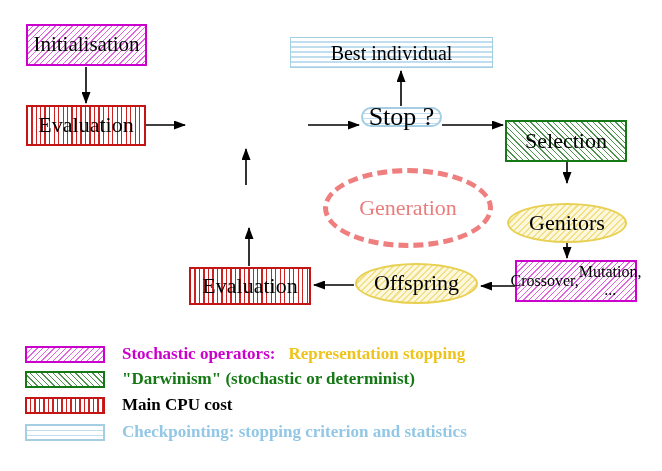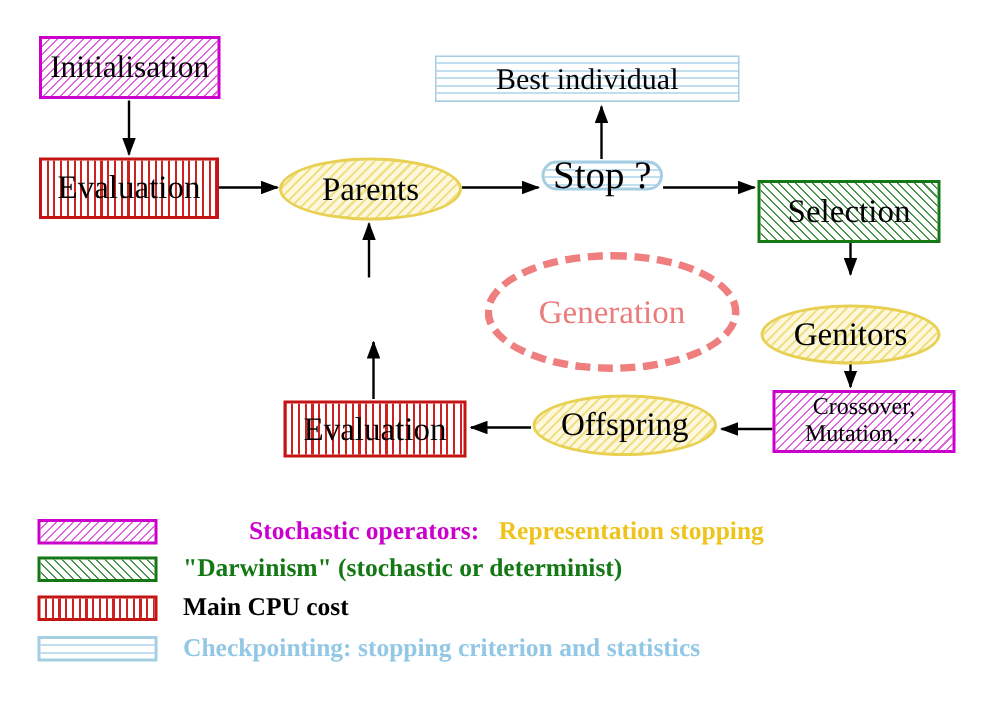--- a/index.html
+++ b/index.html
@@ -40,21 +40,21 @@
   }
   .legend-row{
     position:absolute;z-index:2;display:flex;align-items:center;height:18px;left:25px;
     font-weight:700;font-size:17px;white-space:nowrap;
   }
   .swatch{width:80px;height:17px;box-sizing:border-box;margin-right:17px;flex:0 0 auto;}
   .sw-magenta{border:2px solid #cc00cc;background:repeating-linear-gradient(135deg,#fffdff 0 3px,#dd66dd 3px 4px);}
   .sw-green{border:2px solid #147814;background:repeating-linear-gradient(45deg,#ffffff 0 3px,#4d934d 3px 4px);}
   .sw-red{border:2px solid #c41414;background:repeating-linear-gradient(90deg,#ffffff 0 3px,#cc2222 3px 4.5px);}
   .sw-cyan{border:2px solid #a5cee2;background:repeating-linear-gradient(180deg,#ffffff 0 3.5px,#c0def0 3.5px 5px);}
-  .t-magenta{color:#cc00cc;margin-left:44px;}
+  .t-magenta{color:#cc00cc;}
   .t-gold{color:#eec41c;margin-left:13px;}
   .t-green{color:#147814;}
   .t-red{color:#000000;}
   .t-cyan{color:#92c7e6;}
 </style>
 </head>
 <body>
 
 <div class="canvas">
 
@@ -78,41 +78,38 @@
   </svg>
 
   <div class="node hatch-magenta" style="left:26px;top:24px;width:121px;height:42px;">
     <span>Initialisation</span>
   </div>
 
   <div class="node stripe-red" style="left:26px;top:105px;width:120px;height:41px;font-size:22px;">
     <span>Evaluation</span>
   </div>
 
-  <div class="node ellipse-yellow" style="left:186px;top:105px;width:122px;height:42px;font-size:22px;">
-    <span>Parents</span>
-  </div>
 
   <div class="node stripe-cyan" style="left:290px;top:37px;width:203px;height:31px;font-size:20px;border-width:1.5px;">
     <span>Best individual</span>
   </div>
 
   <div class="node stripe-cyan rounded" style="left:361px;top:107px;width:81px;height:20px;font-size:26px;">
     <span>Stop ?</span>
   </div>
 
   <div class="node hatch-green" style="left:505px;top:104px;width:122px;height:42px;font-size:22px;">
     <span>Selection</span>
   </div>
 
   <div class="node ellipse-yellow" style="left:507px;top:185px;width:120px;height:40px;font-size:22px;margin-top:18px;">
     <span>Genitors</span>
   </div>
 
-  <div class="node hatch-magenta" style="left:515px;top:260px;width:122px;height:42px;font-size:16px;flex-direction:column;">
+  <div class="node hatch-magenta" style="left:515px;top:260px;width:122px;height:42px;font-size:16px;">
     <span>Crossover,</span>
     <span>Mutation, ...</span>
   </div>
 
   <div class="node ellipse-yellow" style="left:355px;top:263px;width:123px;height:41px;font-size:22px;">
     <span>Offspring</span>
   </div>
 
   <div class="node stripe-red" style="left:189px;top:267px;width:122px;height:38px;font-size:22px;">
     <span>Evaluation</span>

